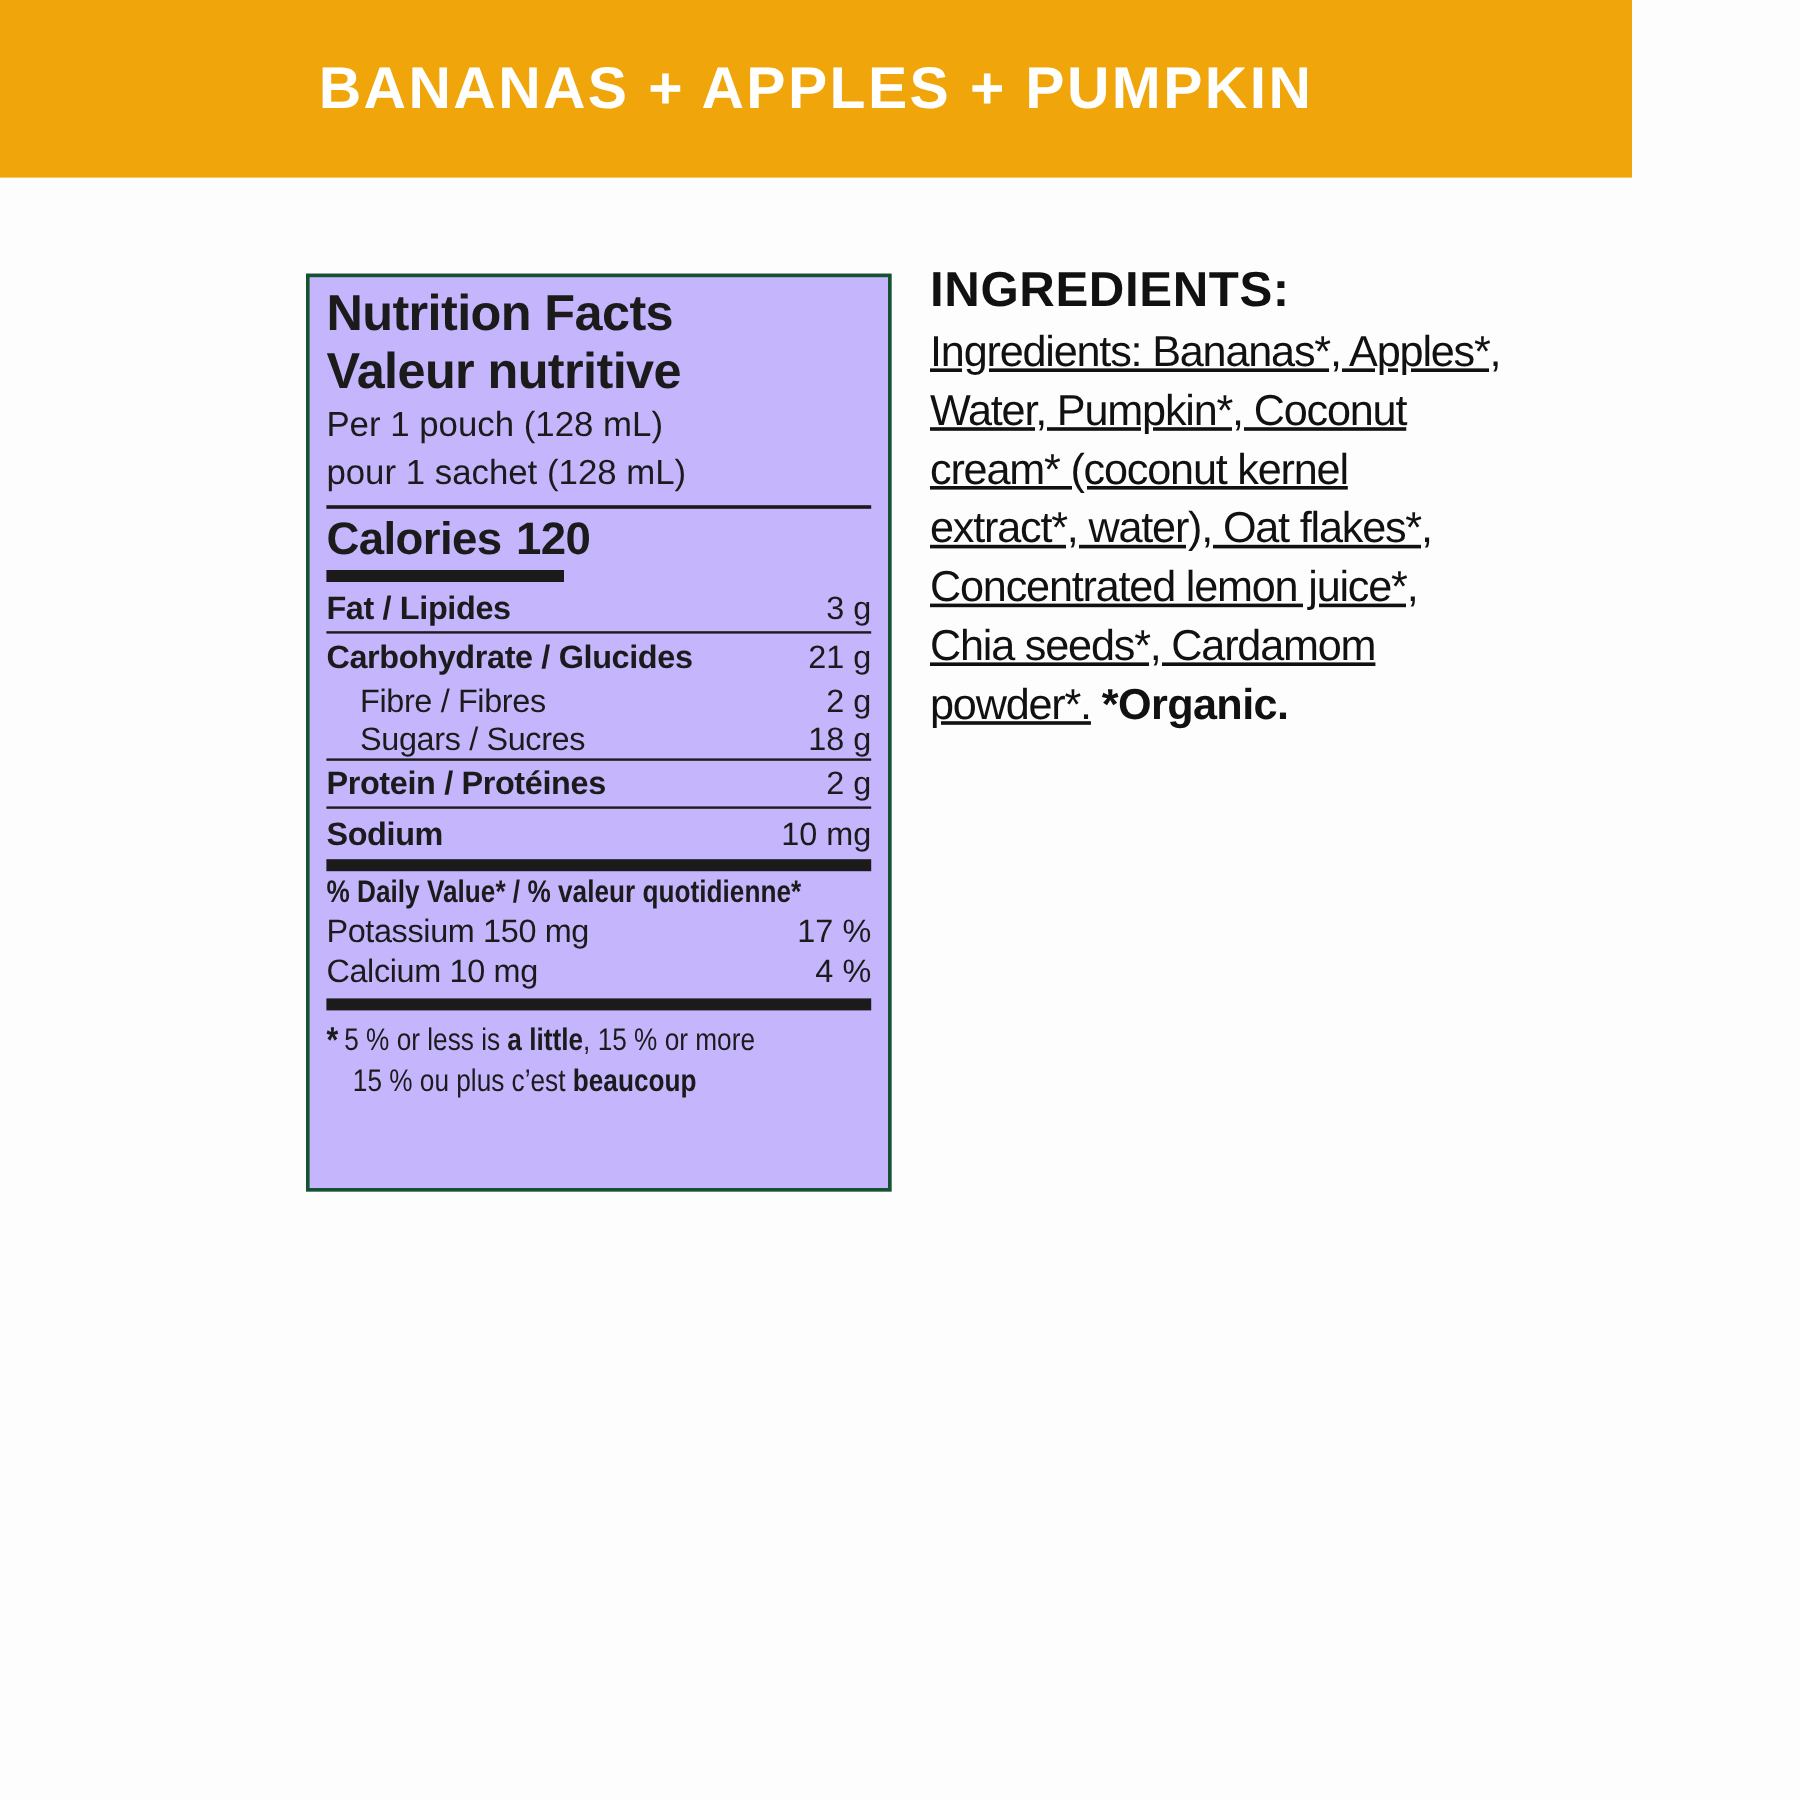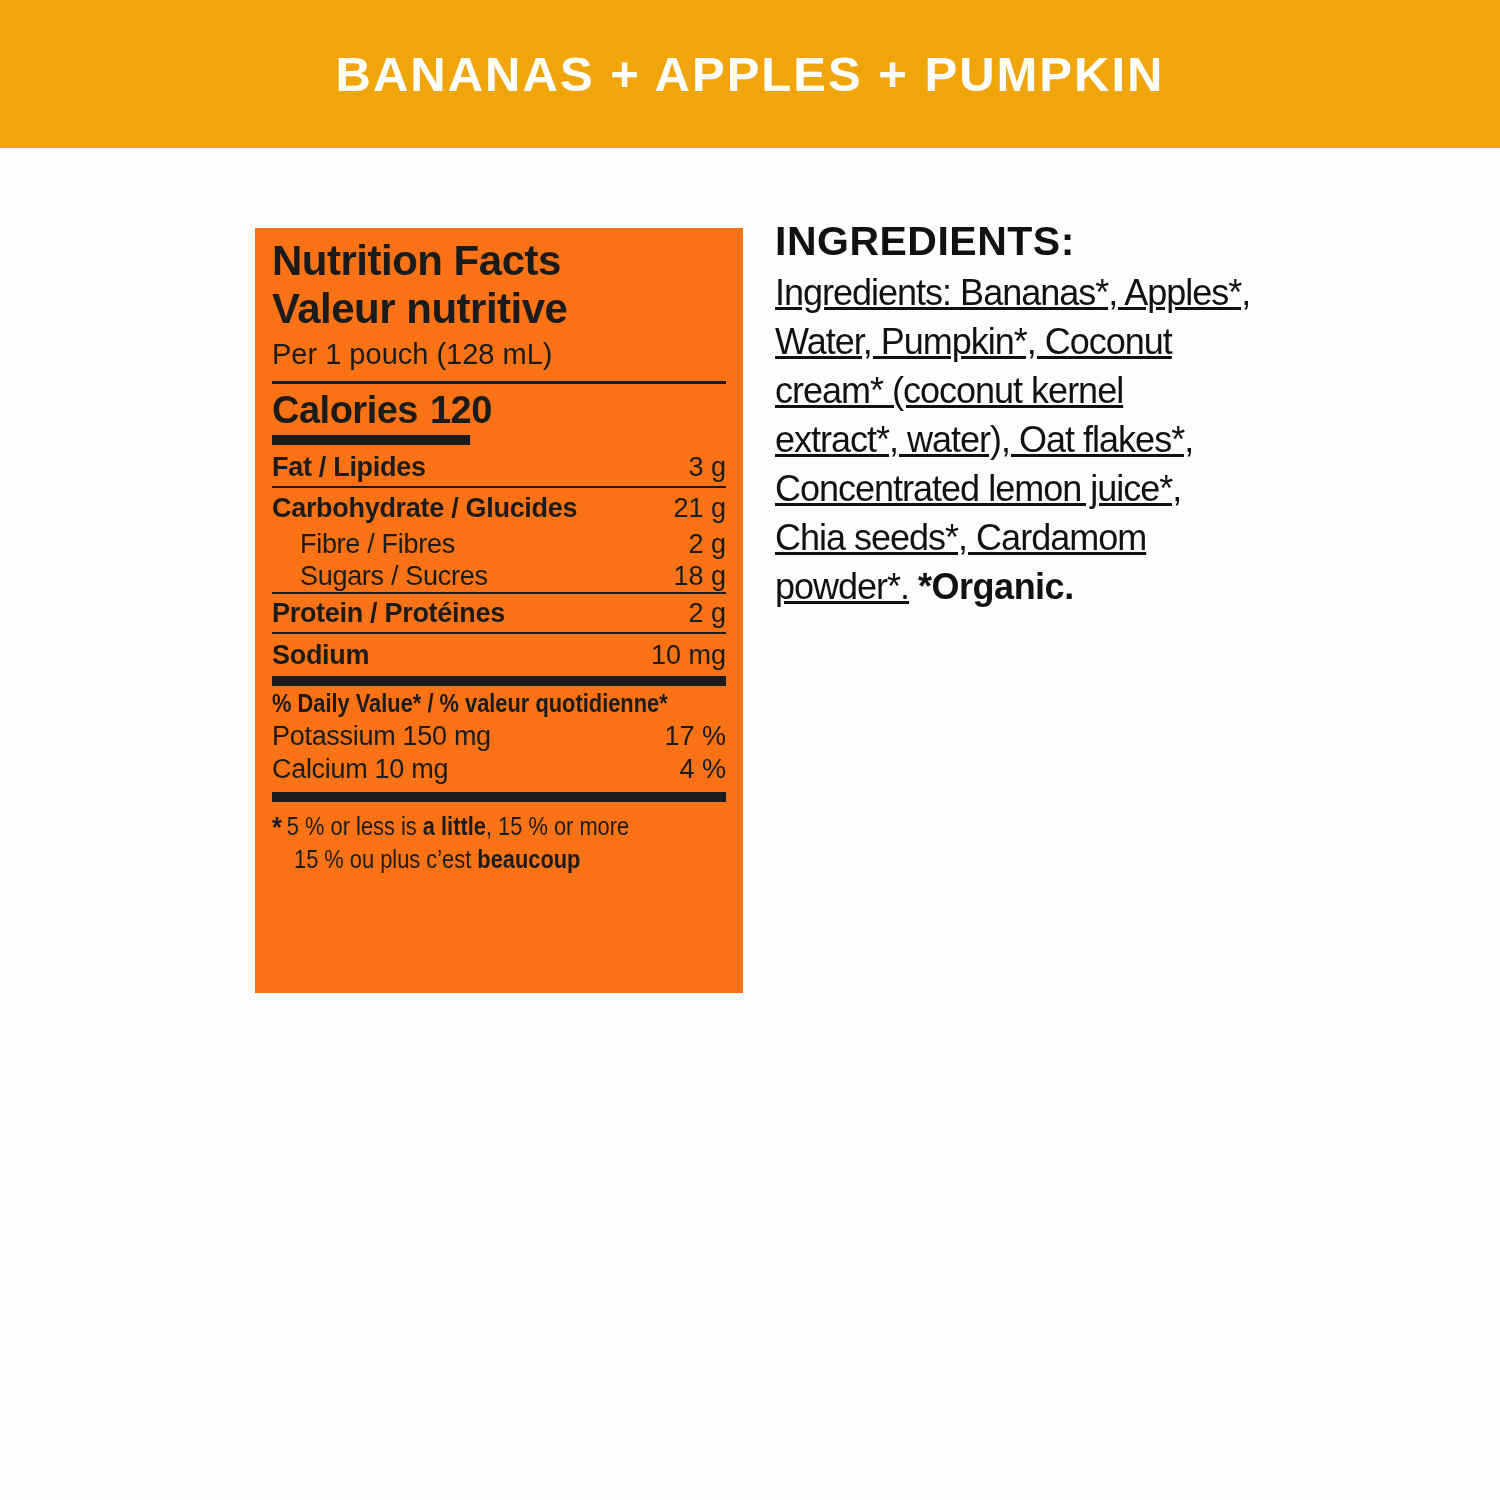--- a/index.html
+++ b/index.html
@@ -7,38 +7,38 @@
   body {
     position:relative;
     background:#fdfdfd;
     font-family:"Liberation Sans", sans-serif;
     color:#1b1b1b;
   }
 
   
   .banner {
     position:absolute; left:0; top:0;
-    width:1500px; height:148px;
+    width:1360px; height:148px;
     background:#F0A60A;
     display:flex; align-items:center; justify-content:center;
   }
   .banner-title {
     color:#ffffff;
     font-size:49px;
     font-weight:bold;
     letter-spacing:2px;
     white-space:nowrap;
   }
 
   
   .nf-label {
     position:absolute; left:255px; top:228px;
     width:488px; height:765px;
-    border:3px solid #f97316;
-    background:#f97316;
+    border:3px solid #14532d;
+    background:#c4b5fd;
     padding:6px 14px 8px 14px;
   }
   .nf-title { font-size:42px; font-weight:bold; line-height:48px; letter-spacing:-0.5px; }
   .nf-serving { font-size:29px; line-height:37px; margin-top:3px; }
   .nf-rule-med { height:3px; background:#1b1b1b; margin-top:8px; }
   .nf-calories { margin-top:5px; font-size:38px; font-weight:bold; line-height:42px; letter-spacing:-0.5px; }
   .nf-calories .cal-val { margin-left:12px; }
   .nf-bar-short { margin-top:4px; width:198px; height:10px; background:#1b1b1b; }
 
   .nf-rows { margin-top:3px; }
@@ -92,20 +92,21 @@
 
 <header class="banner">
   <div class="banner-title">BANANAS + APPLES + PUMPKIN</div>
 </header>
 
 <section class="nf-label">
   <div class="nf-title">Nutrition Facts</div>
   <div class="nf-title">Valeur nutritive</div>
 
   <div class="nf-serving">Per 1 pouch (128 mL)</div>
+  <div class="nf-serving">pour 1 sachet (128 mL)</div>
 
   <div class="nf-rule-med"></div>
 
   <div class="nf-calories">
     <span>Calories</span><span class="cal-val">120</span>
   </div>
   <div class="nf-bar-short"></div>
 
   <div class="nf-rows">
     <div class="row row-fat">

